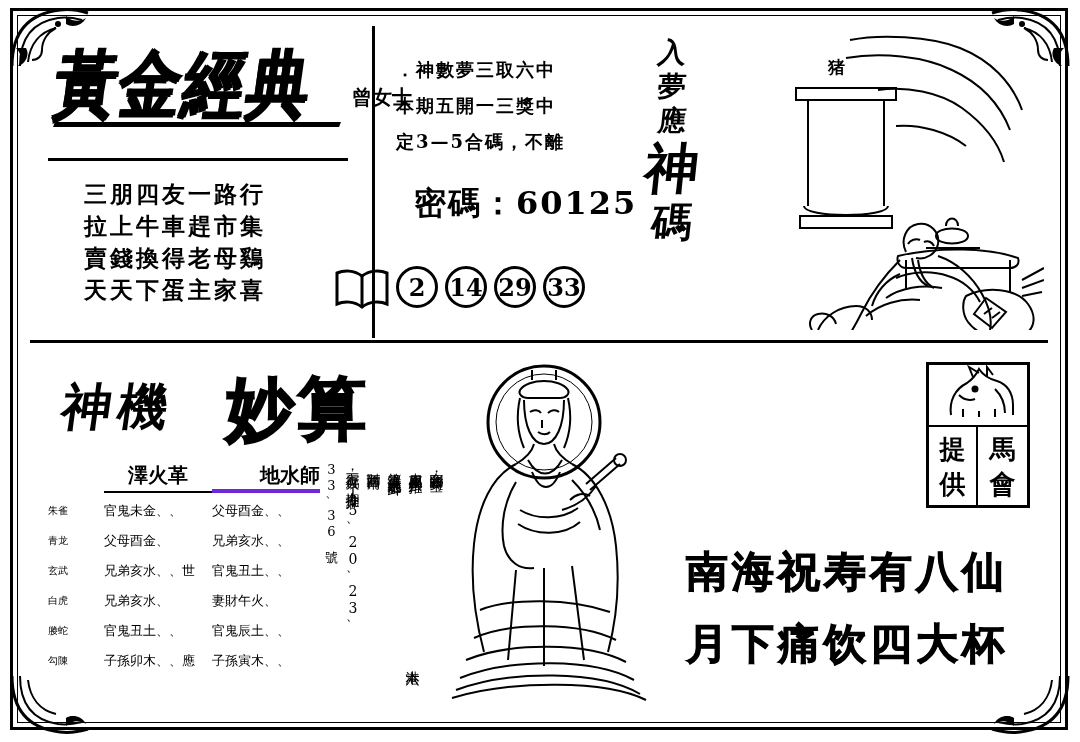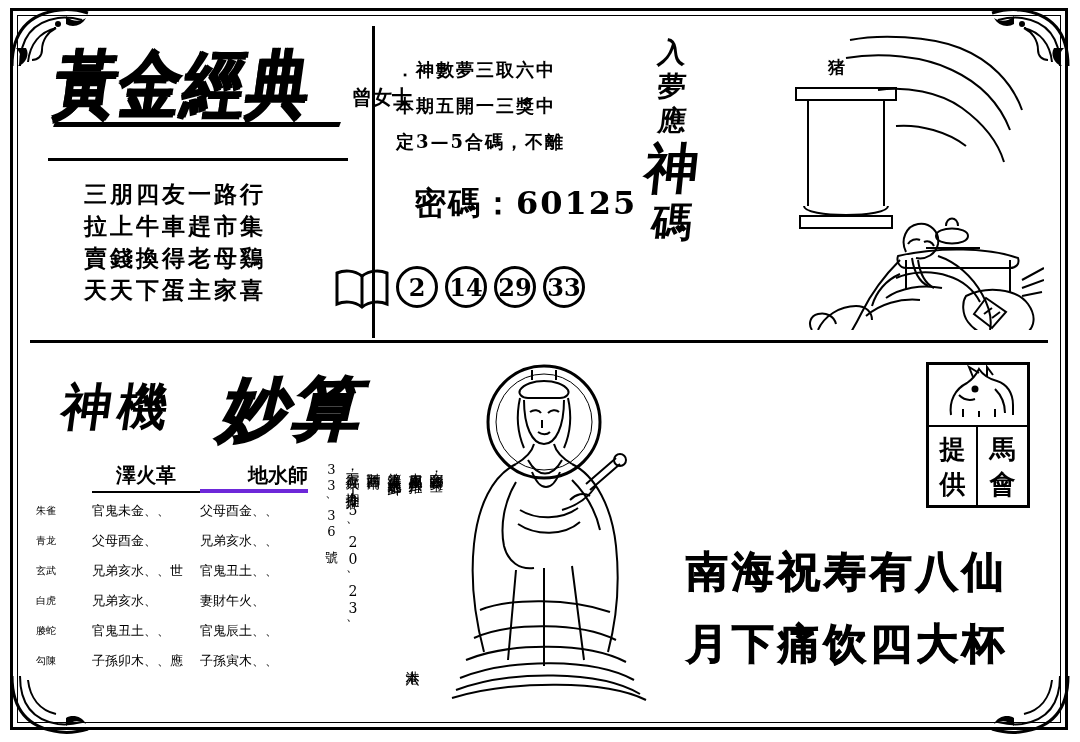--- a/index.html
+++ b/index.html
@@ -225,43 +225,42 @@
     left: 4px; top: 6px;
     font-family: "DejaVu Serif", serif;
     font-size: 50px;
     font-weight: bold;
     letter-spacing: 6px;
     transform: skewX(-8deg);
     white-space: nowrap;
   }
   .sj-b {
     position: absolute;
-    left: 160px; top: -4px;
+    left: 168px; top: -4px;
     font-family: "DejaVu Serif", serif;
     font-size: 68px;
     font-weight: bold;
     letter-spacing: 4px;
     white-space: nowrap;
-    font-style: italic;
     -webkit-text-stroke: 2px #000;
   }
   .sj-author {
     position: absolute;
     left: 352px;
     top: 84px;
     font-family: "DejaVu Serif", serif;
     font-size: 20px;
     font-weight: bold;
     white-space: nowrap;
   }
 
   
   .hex-table {
     position: absolute;
-    left: 36px;
+    left: 48px;
     top: 462px;
     width: 272px;
     font-family: Liberation Sans, sans-serif;
   }
   .hex-head {
     display: flex;
     font-size: 20px;
     font-weight: bold;
     padding-bottom: 3px;
   }

